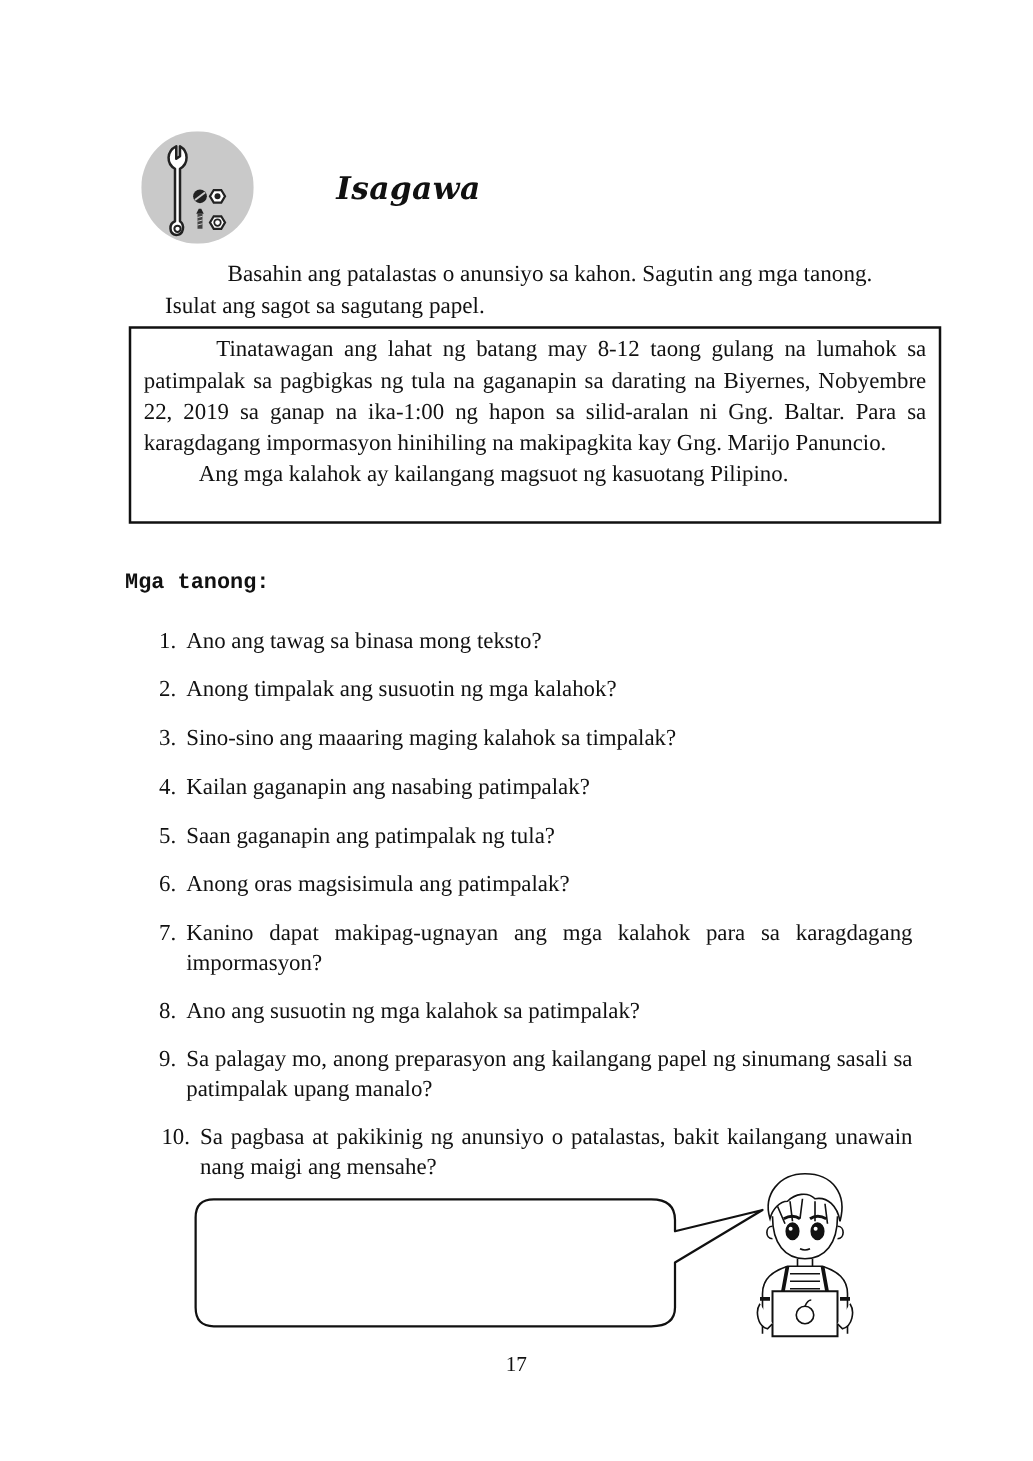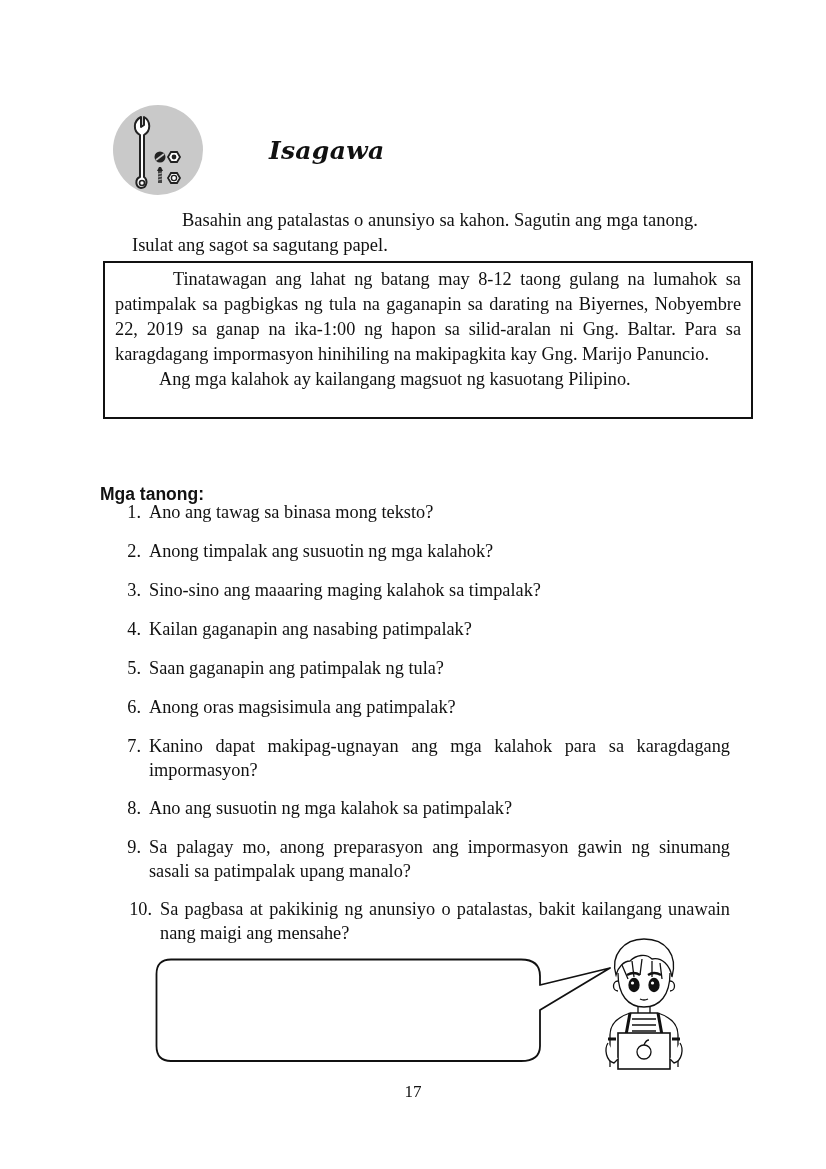--- a/index.html
+++ b/index.html
@@ -18,21 +18,21 @@
 
   .ad-box { position: absolute; left: 103px; top: 261px; width: 650px; height: 158px;
             border: 2.5px solid #111; box-sizing: border-box; padding: 4px 10px 0 10px;
             font-family: "Liberation Serif", serif; font-size: 18.3px; line-height: 25px;
             text-align: justify; }
   .ad-box p { margin: 0; }
   .ad-box .p1 { text-indent: 58px; }
   .ad-box .p2 { padding-left: 44px; }
 
   .q-heading { position: absolute; left: 100px; top: 456px; font-weight: bold;
-               font-family: Liberation Sans, sans-serif; font-size: 17.5px; margin-top: 28px; }
+               font-family: Liberation Mono, monospace; font-size: 17.5px; }
 
   .q-list { position: absolute; left: 100px; top: 500px; width: 630px; margin: 0; padding: 0;
             list-style: none; font-family: "Liberation Serif", serif; font-size: 18.3px; line-height: 24px; }
   .q-item { position: absolute; left: 0; width: 630px; display: flex; }
   .q-num { width: 49px; text-align: right; padding-right: 8px; box-sizing: border-box; flex-shrink: 0; }
   .q-item.wide .q-num { width: 60px; padding-right: 8px; }
   .q-text { flex: 1; text-align: justify; }
 
   .bubble { position: absolute; left: 155px; top: 958px; width: 387px; height: 104px; }
   .bubble svg { position: absolute; left: 0; top: 0; }
@@ -115,21 +115,21 @@
     <li class="q-item" style="top:234px">
       <span class="q-num">7.</span>
       <span class="q-text">Kanino dapat makipag-ugnayan ang mga kalahok para sa karagdagang impormasyon?</span>
     </li>
     <li class="q-item" style="top:296px">
       <span class="q-num">8.</span>
       <span class="q-text">Ano ang susuotin ng mga kalahok sa patimpalak?</span>
     </li>
     <li class="q-item" style="top:335px">
       <span class="q-num">9.</span>
-      <span class="q-text">Sa palagay mo, anong preparasyon ang impormasyon gawin ng sinumang sasali sa patimpalak upang manalo?</span>
+      <span class="q-text">Sa palagay mo, anong preparasyon ang kailangang papel ng sinumang sasali sa patimpalak upang manalo?</span>
     </li>
     <li class="q-item wide" style="top:397px">
       <span class="q-num">10.</span>
       <span class="q-text">Sa pagbasa at pakikinig ng anunsiyo o patalastas, bakit kailangang unawain nang maigi ang mensahe?</span>
     </li>
   </ol>
 
   <div class="bubble">
     <svg width="460" height="110" viewBox="0 0 460 110">
       <path d="M16 1.5 H366 Q385 1.5 385 18 V27 L455 10 L385 52 V88 Q385 103 366 103 H16 Q1.5 103 1.5 88 V16 Q1.5 1.5 16 1.5 Z" fill="#fff" stroke="#111" stroke-width="1.8" stroke-linejoin="round"></path>

